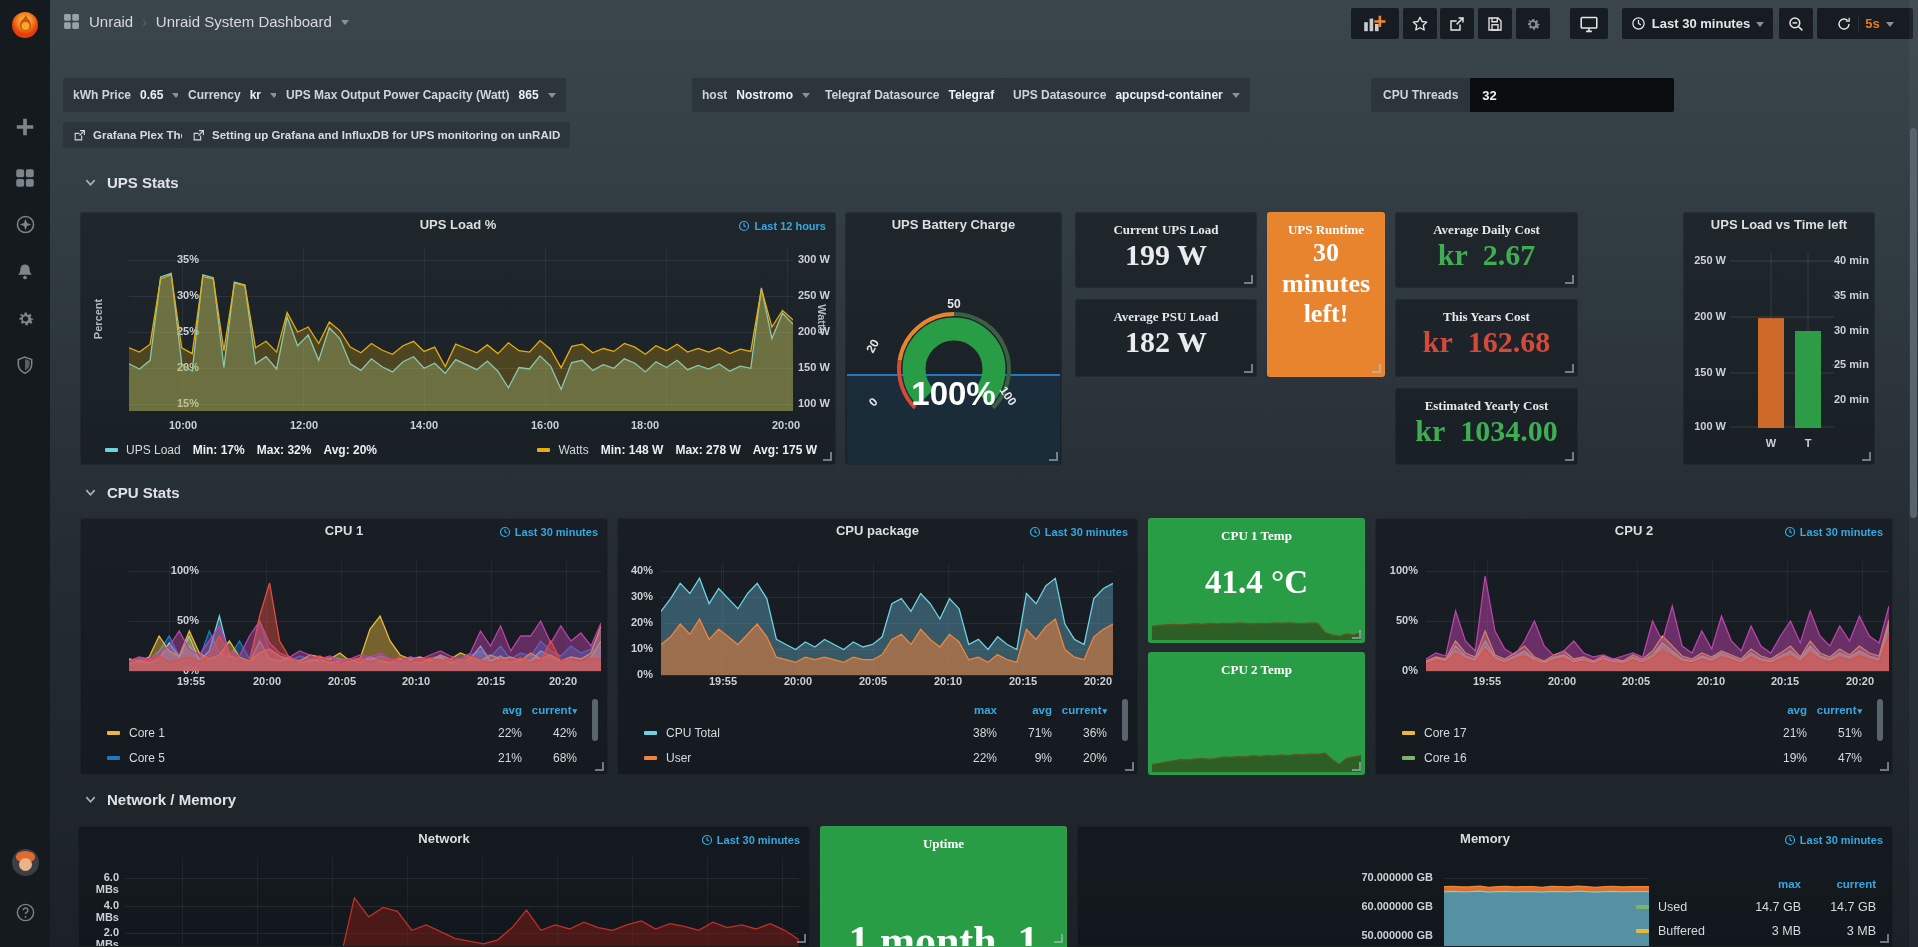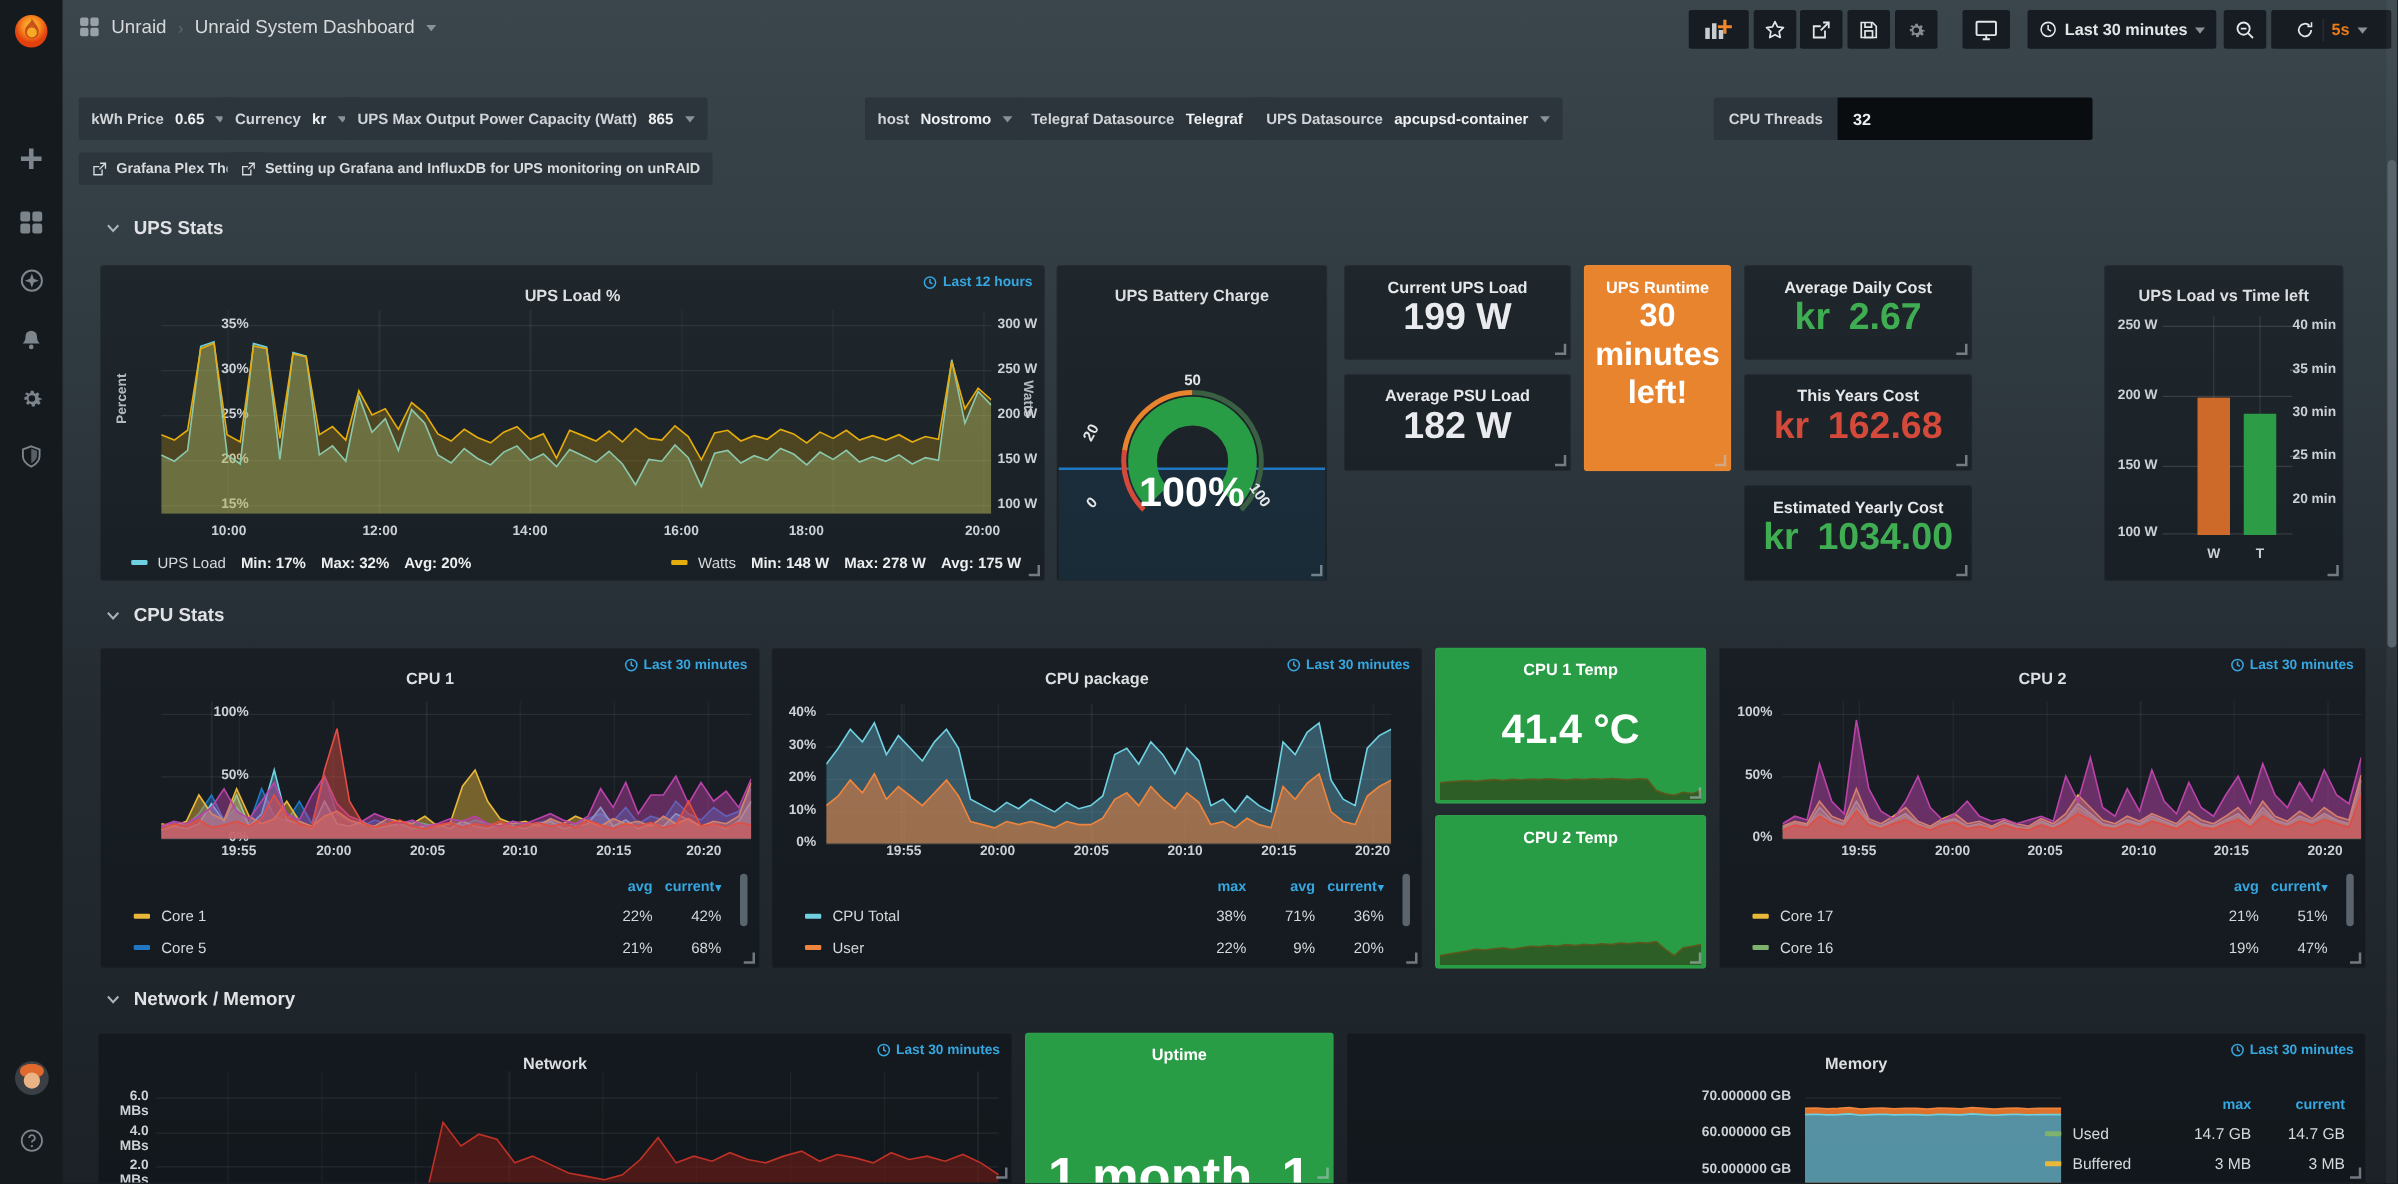--- a/index.html
+++ b/index.html
@@ -21,21 +21,21 @@
   .pill .lab{color:#d0d4d8;}
   .pill .val{color:#eef0f2;}
   .pill-input{position:absolute;top:78px;height:34px;display:flex;z-index:4;}
   .pill-input .lab{background:#2b353b;border-radius:2px 0 0 2px;display:flex;align-items:center;padding:0 12px;font-size:12px;font-weight:700;color:#d0d4d8;}
   .pill-input input{width:180px;background:#0a0d10;border:none;outline:none;color:#eef0f2;font-size:13px;font-weight:700;padding:0 12px;border-radius:0 2px 2px 0;font-family:"Liberation Sans",sans-serif;}
   .linkpill{position:absolute;top:122px;height:26px;background:#2b353b;border-radius:2px;display:flex;align-items:center;gap:7px;padding:0 10px;font-size:11.5px;font-weight:700;color:#d8dbde;z-index:4;cursor:pointer;}
   
   .sect{position:absolute;display:flex;align-items:center;gap:10px;color:#e0e2e5;font-size:15px;font-weight:700;z-index:3;cursor:pointer;}
   .panel{position:absolute;background:rgba(9,13,17,.46);border:1px solid rgba(255,255,255,.035);border-radius:3px;overflow:hidden;box-sizing:border-box;}
   .panel:after{content:"";position:absolute;right:3px;bottom:3px;width:7px;height:7px;border-right:2px solid rgba(190,200,208,.55);border-bottom:2px solid rgba(190,200,208,.55);}
-  .ptitle{position:absolute;top:16px;left:40px;right:40px;text-align:center;font-size:13px;font-weight:700;color:#dcdee1;white-space:nowrap;cursor:pointer;z-index:2;}
+  .ptitle{position:absolute;top:4px;left:40px;right:40px;text-align:center;font-size:13px;font-weight:700;color:#dcdee1;white-space:nowrap;cursor:pointer;z-index:2;}
   .tbadge{position:absolute;top:7px;right:9px;display:flex;align-items:center;gap:4px;color:#36a7e0;font-size:11px;font-weight:700;z-index:2;cursor:pointer;}
   .ytick,.xtick{position:absolute;font-size:11px;font-weight:600;color:#ccd1d6;}
   .ytick{text-align:right;}
   .xtick{transform:translateX(-50%);}
   .ylab{position:absolute;font-size:11px;color:#b4bac1;font-weight:600;}
   .gridh{position:absolute;height:1px;background:rgba(255,255,255,.075);}
   .vgrid{position:absolute;pointer-events:none;}
   .csvg{position:absolute;}
   
   .glegend{position:absolute;font-size:12px;color:#d5d9dd;}
@@ -44,21 +44,21 @@
   .lcol{width:55px;text-align:right;}
   .sorted:after{content:"\25BE";font-size:9px;margin-left:1px;}
   .sw{width:13px;height:4px;border-radius:1px;display:inline-block;flex:none;}
   .lname{margin-left:9px;}
   .flexspacer{flex:1;}
   .ups-legend{display:flex;justify-content:space-between;align-items:center;font-size:12px;color:#d5d9dd;}
   .ups-legend .grp{display:flex;align-items:center;gap:8px;}
   .ups-legend b{color:#eceeef;margin-left:4px;font-weight:700;}
   .mini-scroll{position:absolute;width:6px;border-radius:3px;background:#5a646d;}
   
-  .stat{display:flex;flex-direction:column;align-items:center;padding-top:9px;box-sizing:border-box;}
+  .stat{display:flex;flex-direction:column;align-items:center;padding-top:9px;box-sizing:border-box;font-family:Liberation Serif, serif;}
   .stitle{font-size:13px;font-weight:700;color:#e6e8ea;text-align:center;z-index:2;}
   .sval{flex:1;display:flex;justify-content:center;gap:15px;font-size:30px;font-weight:700;padding-bottom:8px;}
   .bigval-cut{position:absolute;left:0;right:0;text-align:center;font-weight:700;color:#fff;white-space:nowrap;}
   
   .gauge-lab{position:absolute;font-size:12px;font-weight:700;color:#e4e6e8;}
   .spark-line{position:absolute;left:1px;right:1px;height:2px;background:#1f78c1;}
   .spark-fill{position:absolute;left:1px;right:1px;bottom:0;background:rgba(31,120,193,.12);}
   
   #pg-scroll{position:absolute;right:0;top:0;width:9px;height:947px;background:rgba(255,255,255,.04);z-index:6;}
   #pg-scroll .thumb{position:absolute;left:1px;width:7px;top:128px;height:390px;background:#59636c;border-radius:4px;}

